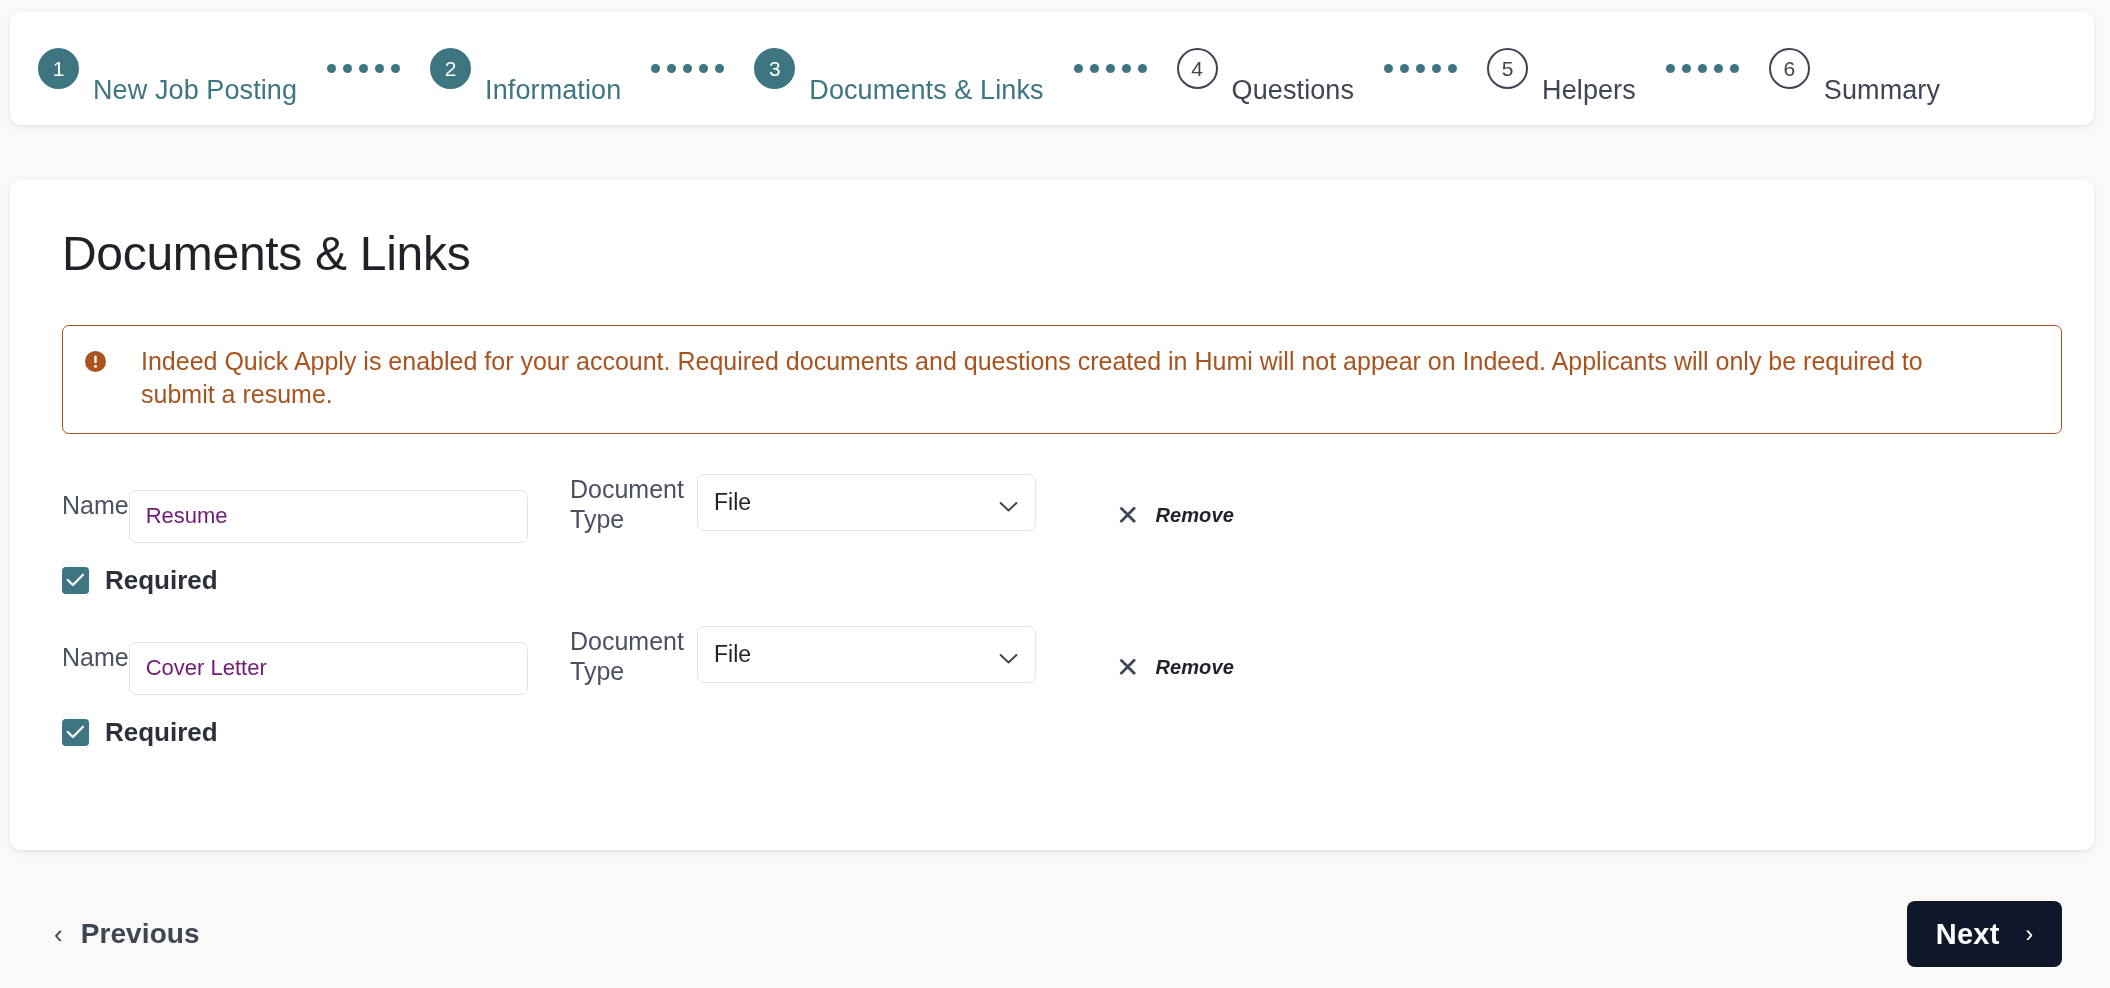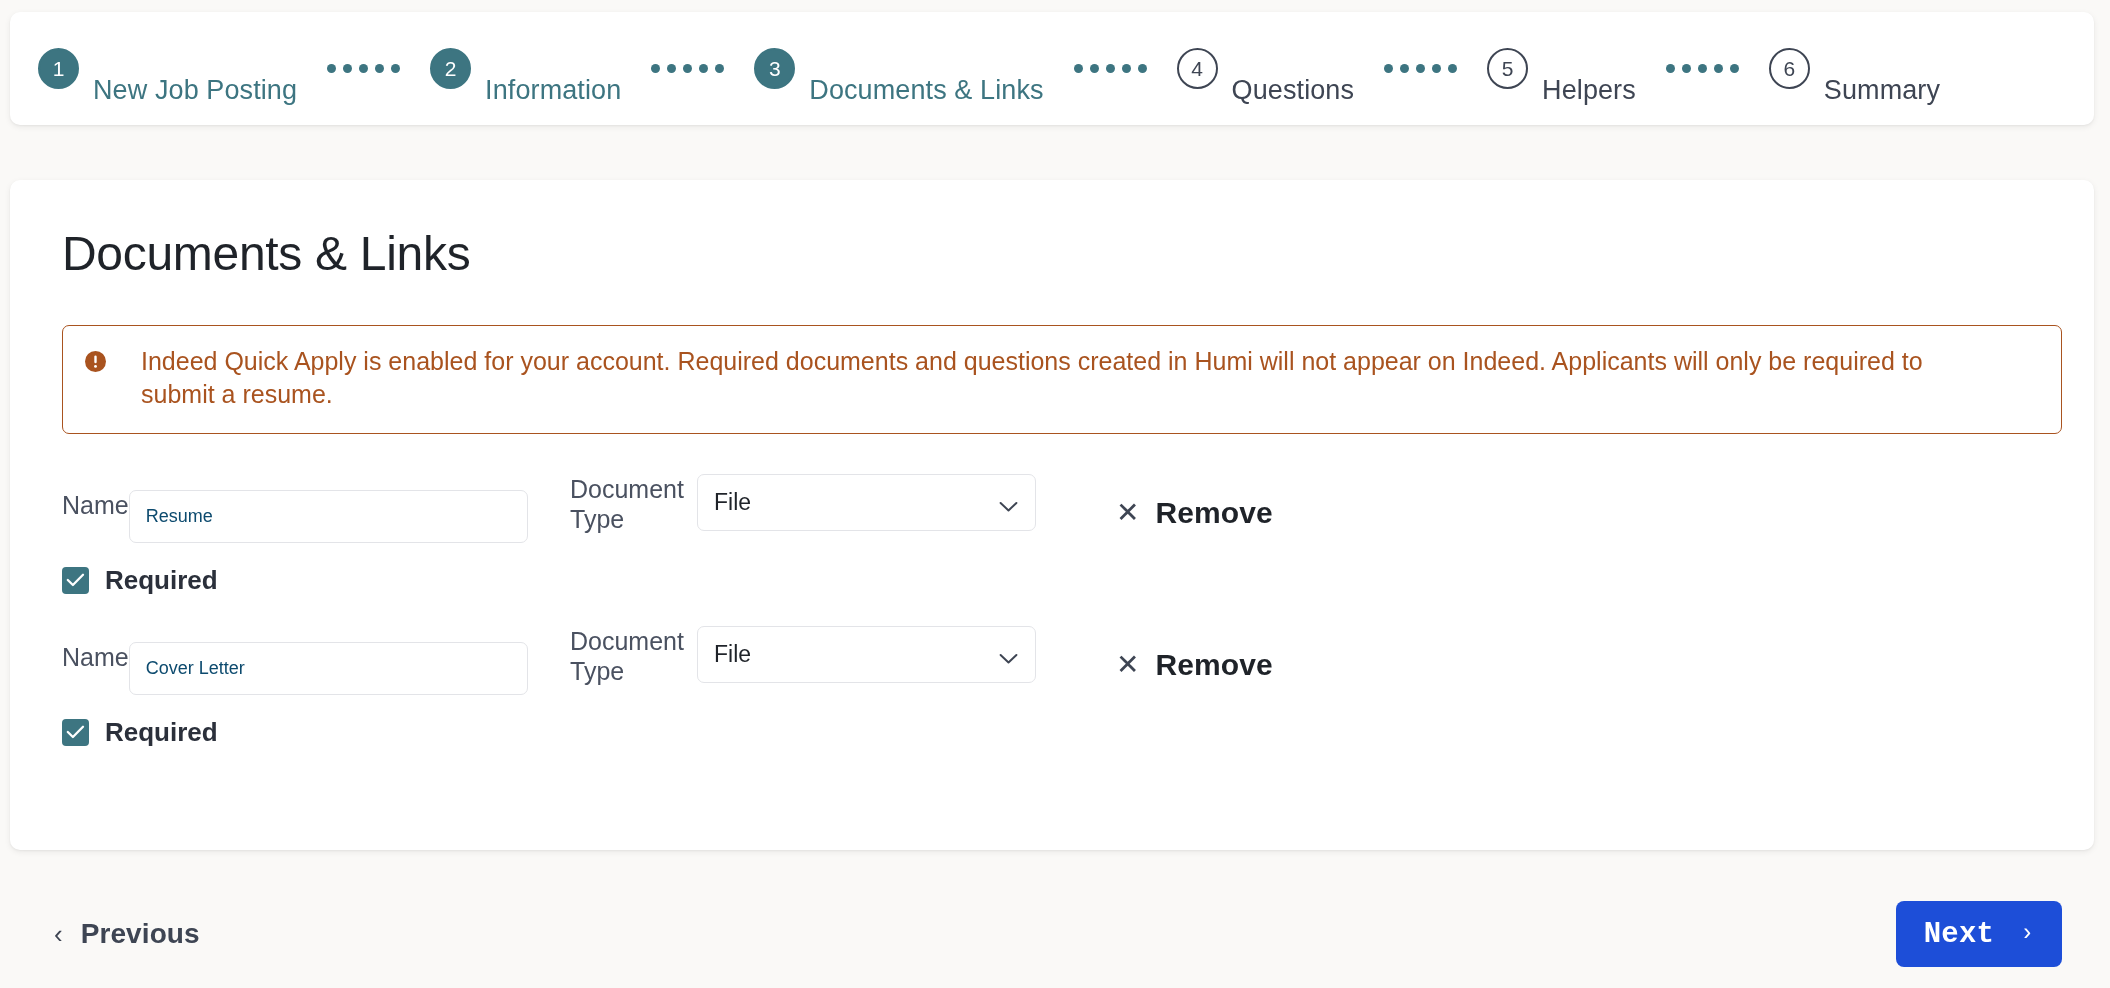--- a/index.html
+++ b/index.html
@@ -163,22 +163,22 @@
     color: #4A5160;
     margin-bottom: 9px;
     line-height: 1.2;
   }
   .text-input {
     height: 53px;
     border: 1.5px solid #E3E4E8;
     border-radius: 7px;
     background: #FFFFFF;
     font-family: "Liberation Sans", sans-serif;
-    font-size: 18px;
-    color: #0c4a6e;
+    font-size: 22px;
+    color: #701a75;
     padding: 0 16px;
     box-sizing: border-box;
     outline: none;
     width: 100%;
   }
   .select-wrap {
     position: relative;
     width: 100%;
   }
   .select-input {
@@ -213,24 +213,25 @@
     border: none;
     font-family: "Liberation Sans", sans-serif;
   }
   .remove-x {
     font-size: 28px;
     color: #3E4553;
     line-height: 1;
     font-weight: 400;
   }
   .remove-label {
-    font-size: 30px;
+    font-size: 20px;
     color: #1F2329;
     font-weight: 700;
     letter-spacing: .1px;
+    font-style: italic;
   }
 
   
   .check-line {
     display: flex;
     align-items: center;
     gap: 16px;
     margin-top: 22px;
     margin-bottom: 30px;
     cursor: pointer;
@@ -276,33 +277,33 @@
     padding: 10px 6px;
   }
   .prev-chev { color: #3E4553; font-size: 26px; line-height: 1; }
   .prev-label {
     font-size: 28px;
     color: #3E4553;
     font-weight: 700;
     letter-spacing: .1px;
   }
   .next-btn {
-    background: #1d4ed8;
+    background: #0f172a;
     color: #FFFFFF;
     border: none;
     border-radius: 8px;
     height: 66px;
     min-width: 155px;
     display: flex;
     align-items: center;
     justify-content: center;
     gap: 26px;
     padding: 0 28px;
     cursor: pointer;
-    font-family: Liberation Mono, monospace;
+    font-family: Liberation Sans, sans-serif;
   }
   .next-label { font-size: 29px; font-weight: 700; letter-spacing: .2px; }
   .next-chev { font-size: 23px; line-height: 1; }
 </style>
 </head>
 <body>
 
 <div class="page">
 
   <div class="stepper-card">

